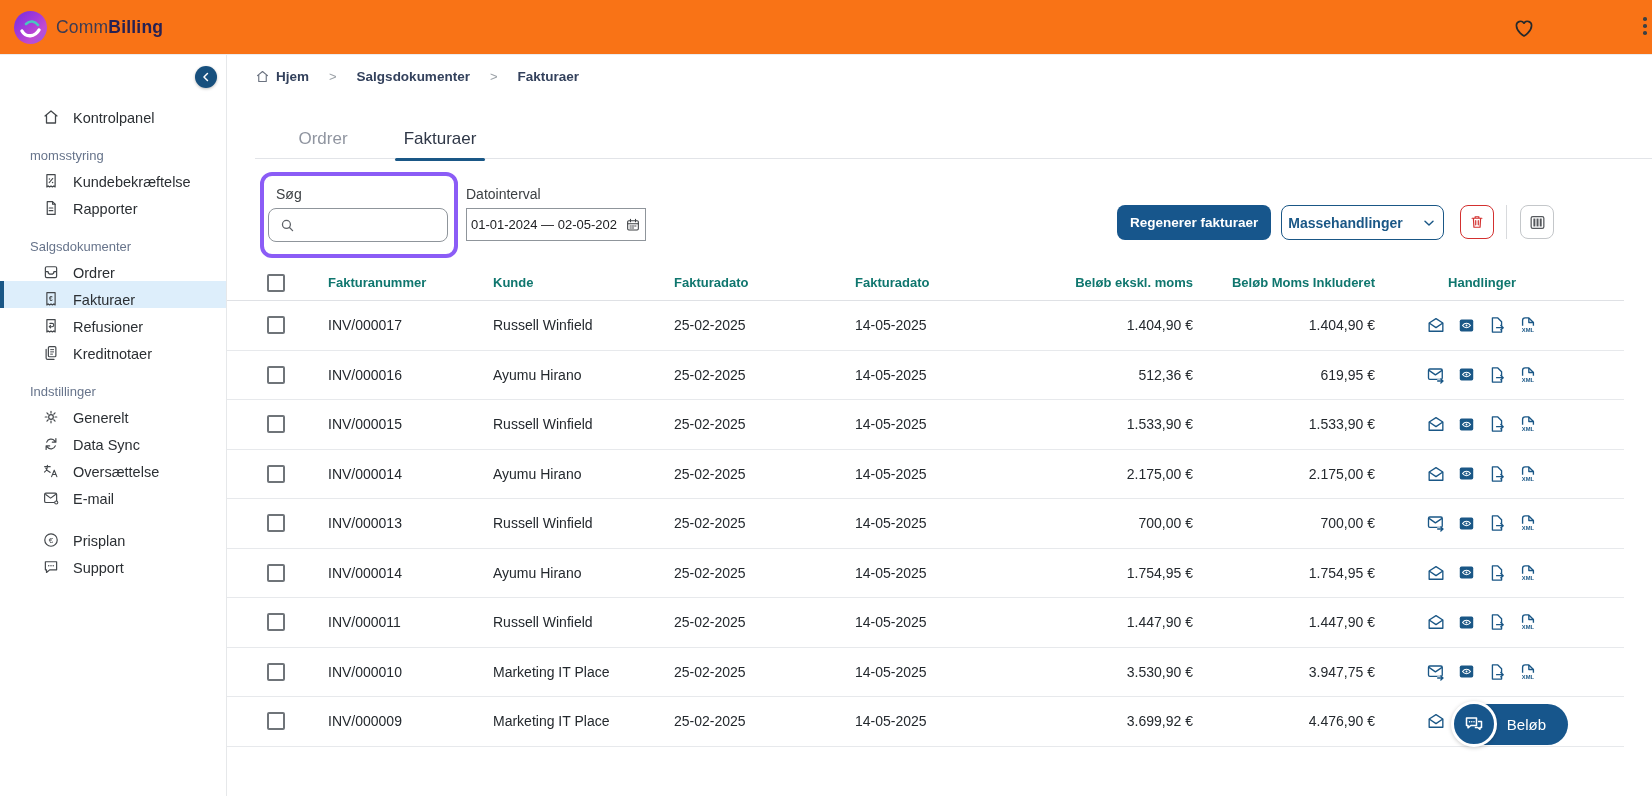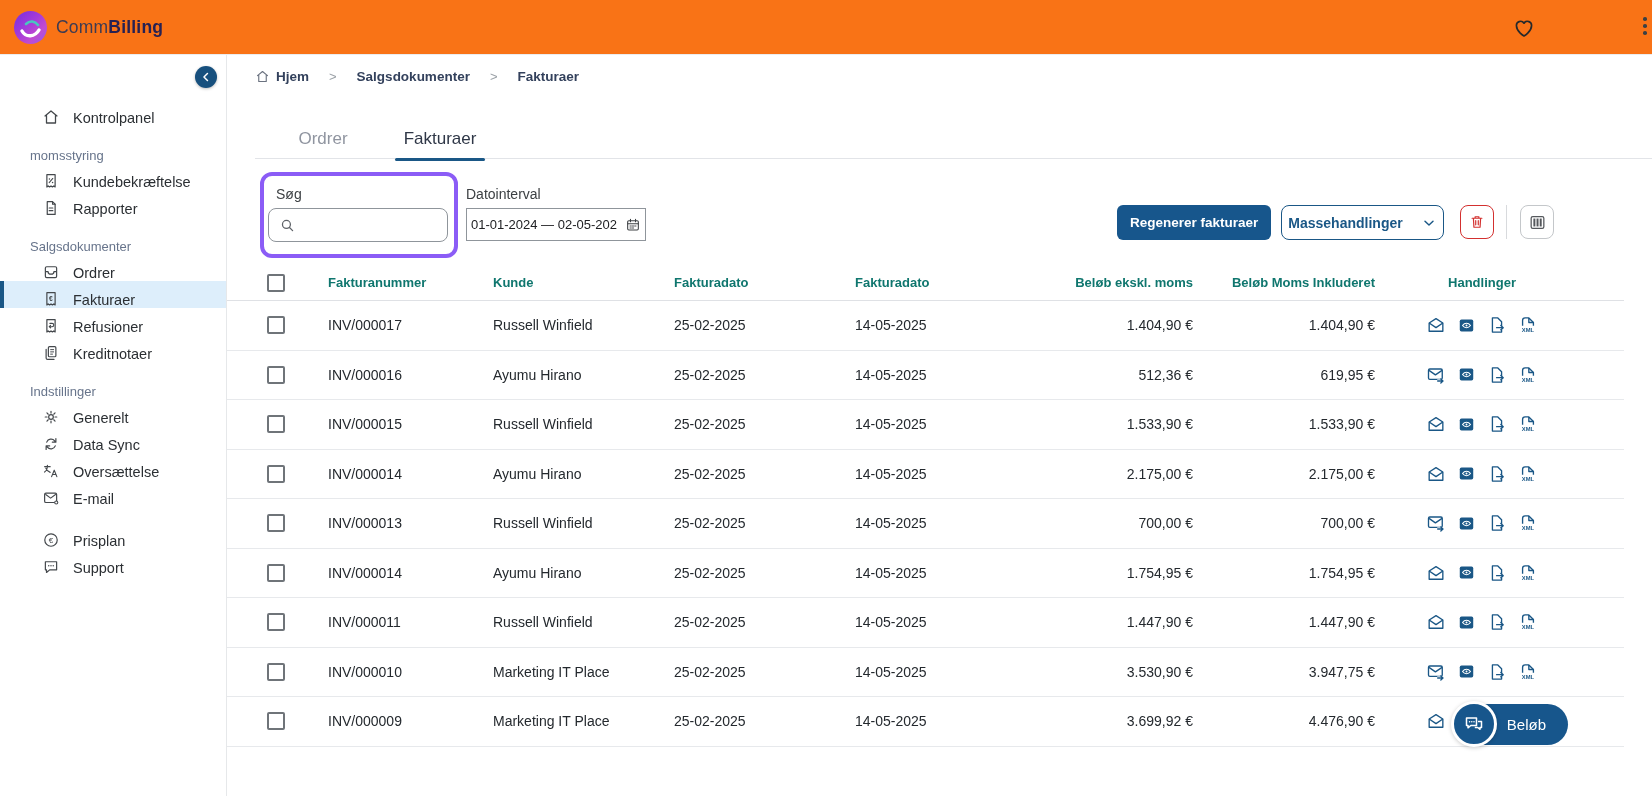--- a/index.html
+++ b/index.html
@@ -62,21 +62,21 @@
   .search-input { margin-top:6px; width:180px; height:34px; border:1px solid #8f959b; border-radius:8px;
     background:#fff; display:flex; align-items:center; padding-left:10px; gap:8px; }
   .search-input input { border:none; outline:none; width:130px; font-size:14px;
     font-family:"Liberation Sans",sans-serif; background:transparent; }
   .date-group { position:absolute; left:239px; top:14px; }
   .date-input { margin-top:6px; width:180px; height:33px; border:1px solid #8f959b; border-radius:0;
     display:flex; align-items:center; justify-content:center; gap:8px; font-size:13px; color:#202124; cursor:pointer; }
 
   .btn { display:flex; align-items:center; justify-content:center; border-radius:8px; cursor:pointer; }
   .btn-regen { position:absolute; left:890px; top:33px; height:35px; padding:0 13px; background:#17568c;
-    color:#fff; font-size:13.5px; font-weight:700;border-radius:6px; }
+    color:#fff; font-size:13.5px; font-weight:700; }
   .btn-bulk { position:absolute; left:1054px; top:33px; width:163px; height:35px; background:#fff;
     border:1px solid #1a5786; color:#1a5786; font-size:14px; font-weight:700; gap:18px; }
   .btn-trash { position:absolute; left:1233px; top:33px; width:34px; height:34px; background:#fff;
     border:1px solid #d3302f; color:#d3302f; }
   .tool-divider { position:absolute; left:1279px; top:33px; width:1px; height:34px; background:#d8dadd; }
   .btn-cols { position:absolute; left:1293px; top:33px; width:34px; height:34px; background:#fff;
     border:1px solid #c4c7ca; color:#55585c; }
 
   
   .table { position:absolute; left:0; top:210px; width:1397px; }

